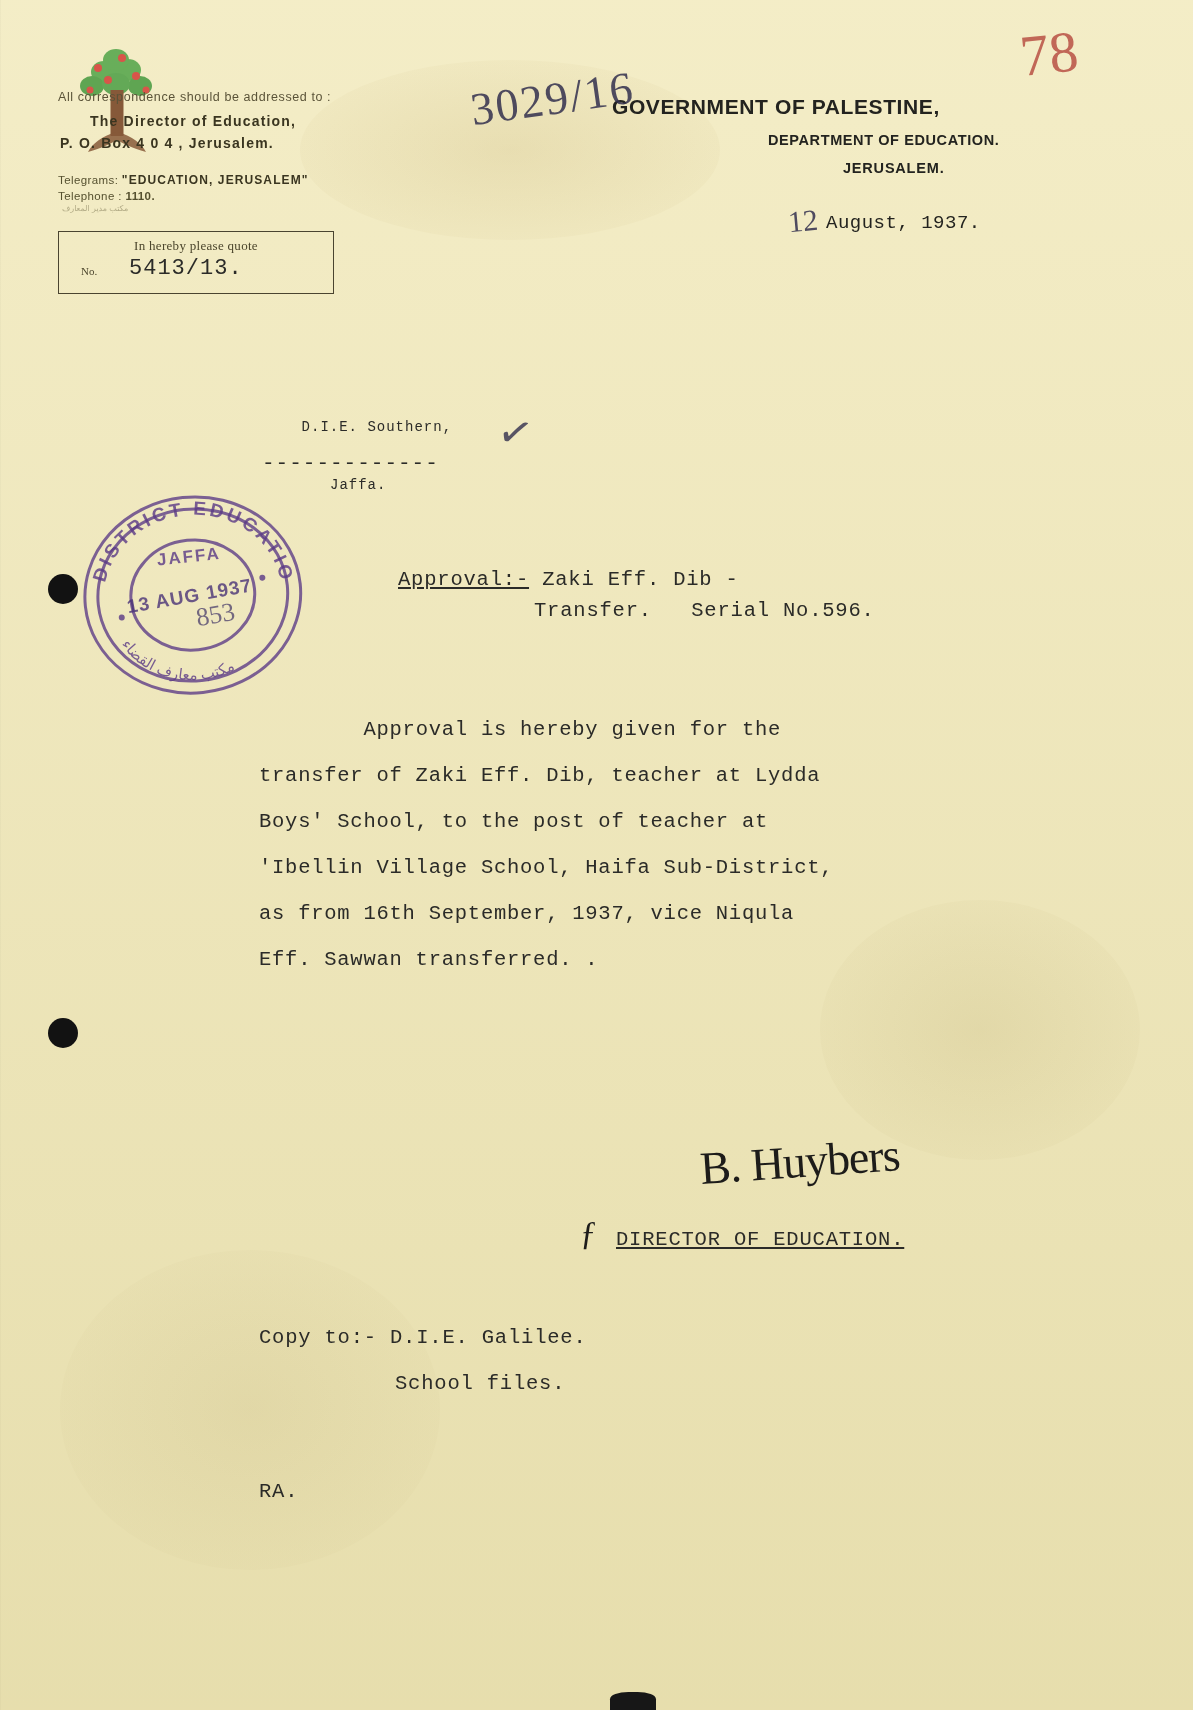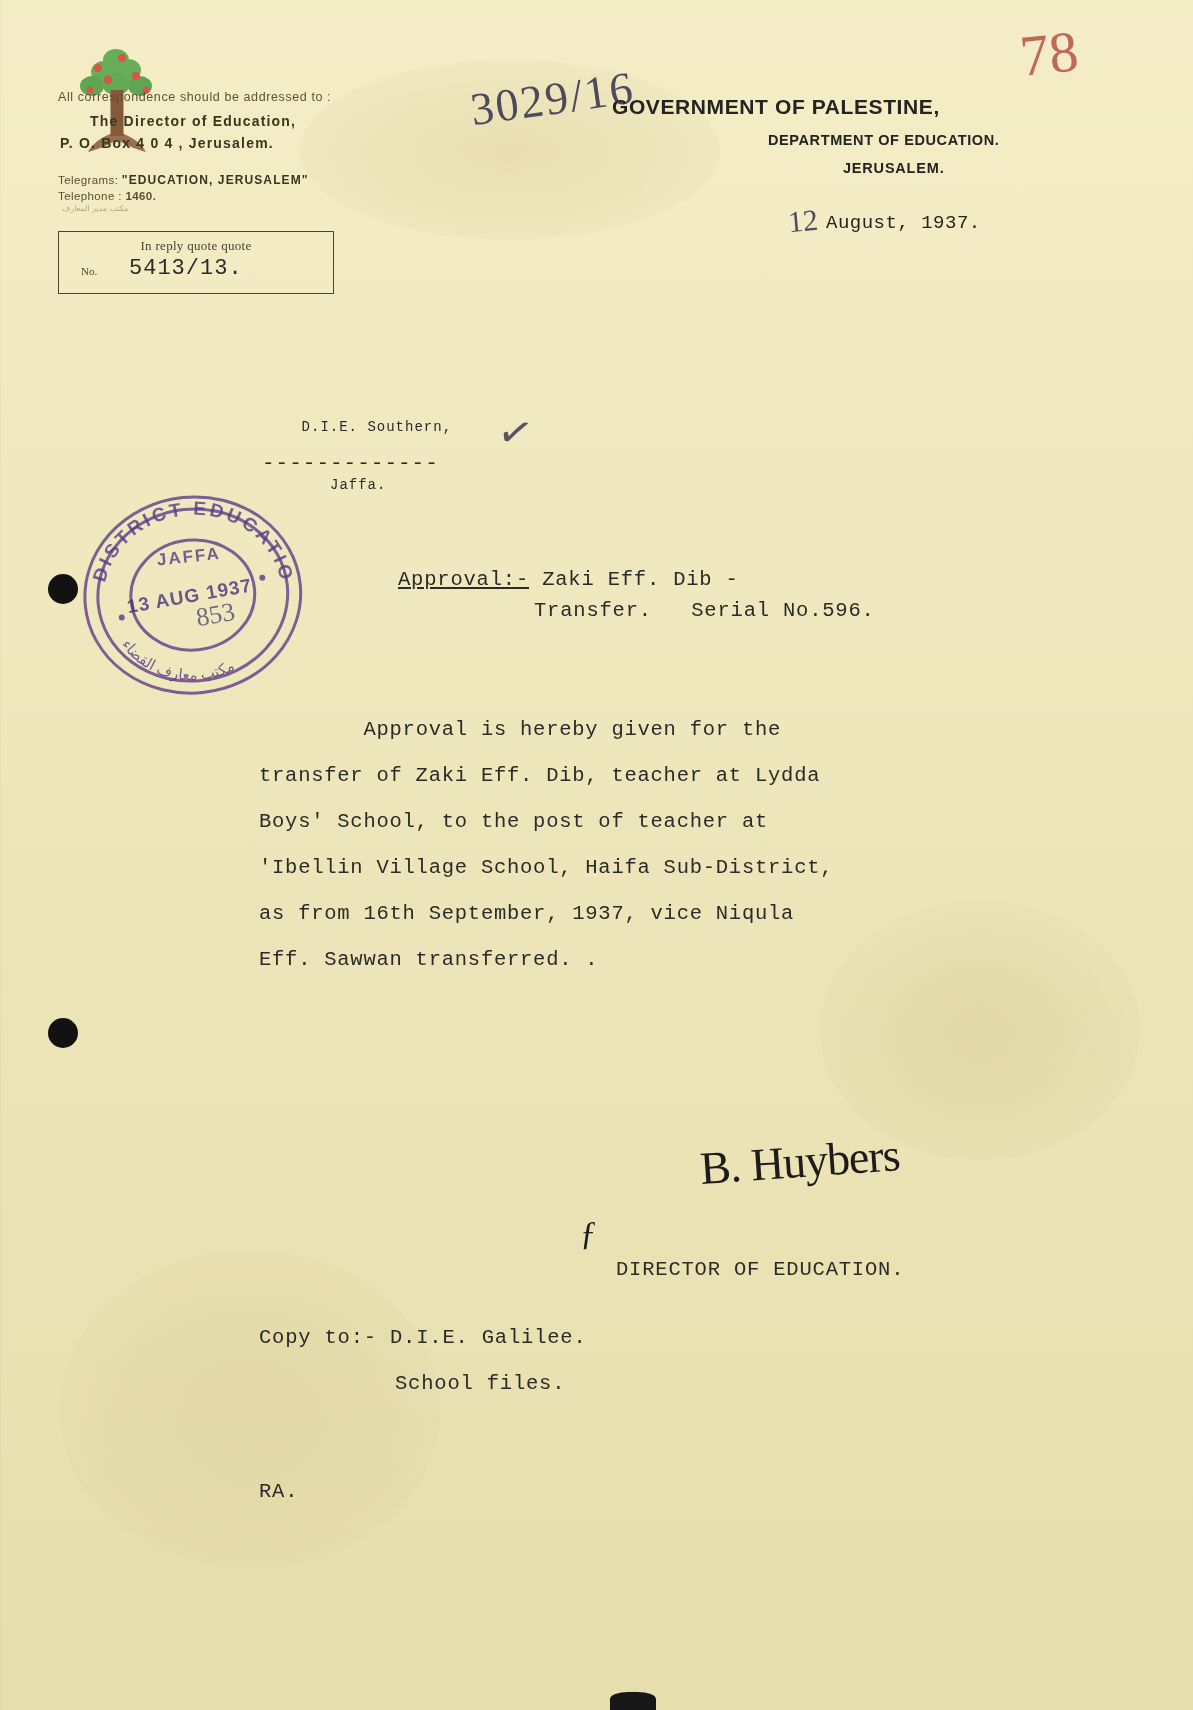--- a/index.html
+++ b/index.html
@@ -290,22 +290,22 @@
     transform: rotate(-4deg);
     letter-spacing: -1px;
     pointer-events: none;
   }
   .sig-title {
     position: absolute;
     left: 616px;
     top: 1228px;
     font-size: 20.5px;
     letter-spacing: 0.8px;
-    white-space: nowrap;
-    margin-top: 30px;
+    text-decoration: underline;
+    white-space: nowrap;
   }
   .sig-mark {
     position: absolute;
     left: 580px;
     top: 1214px;
     font-family: "Liberation Serif", serif;
     font-size: 34px;
     color: #1d1c1a;
     pointer-events: none;
   }
@@ -373,27 +373,27 @@
   <div class="lh-block">
     <div class="lh-line1">All correspondence should be addressed to :</div>
     <div class="lh-bold">The  Director  of  Education,</div>
     <div class="lh-bold2">P. O. Box 4 0 4 ,  Jerusalem.</div>
     <div class="lh-tel">
       <span>Telegrams:</span>
       <b>"EDUCATION,  JERUSALEM"</b>
     </div>
     <div class="lh-tel2">
       <span>Telephone :</span>
-      <b>1460.</b>
+      <b>1110.</b>
     </div>
     <div class="lh-arabic">مكتب مدير المعارف</div>
   </div>
 
   <div class="reply-box">
-    <div class="reply-title">In reply quote quote</div>
+    <div class="reply-title">In hereby please quote</div>
     <div class="reply-no">No.</div>
     <div class="reply-val">5413/13.</div>
   </div>
 
   <div class="gov-title">GOVERNMENT OF PALESTINE,</div>
   <div class="dept-title">DEPARTMENT OF EDUCATION.</div>
   <div class="city-title">JERUSALEM.</div>
   <div class="date-line">August, 1937.</div>
 
   <div class="hand hand-ref">3029/16</div>

